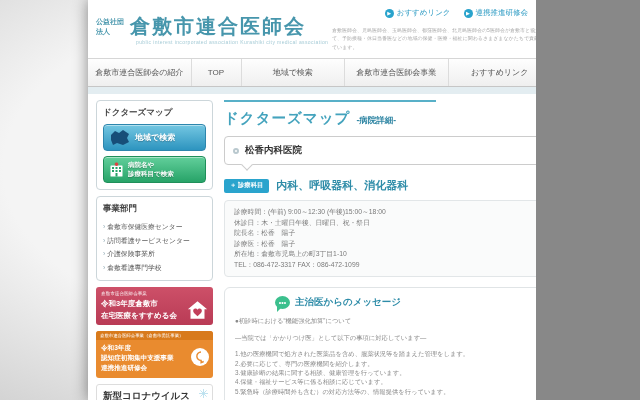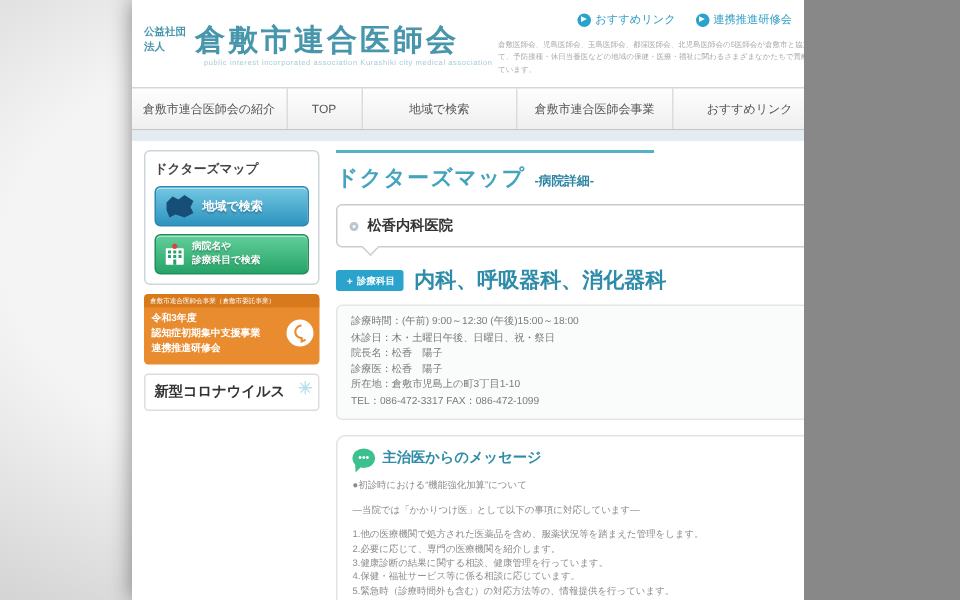--- a/index.html
+++ b/index.html
@@ -63,27 +63,27 @@
   .page-sub{font-size:8.5px;font-weight:bold;color:#2e85a3;}
   .hosp-box{margin-top:8px;border:1px solid #ccc;border-radius:4px;background:#fff;
     padding:7px 8px;display:flex;align-items:center;gap:6px;position:relative;}
   .hosp-box .tail{position:absolute;left:18px;bottom:-4.5px;width:8px;height:8px;background:#fff;
     border-right:1px solid #ccc;border-bottom:1px solid #ccc;transform:rotate(45deg);}
   .ring{width:6px;height:6px;border:2px solid #b9c8ce;border-radius:50%;flex:none;}
   .hosp-name{font-size:9.5px;font-weight:bold;color:#333;}
   .tag-row{margin-top:13px;display:flex;align-items:center;gap:7px;}
   .dept-tag{background:#2aa4cd;color:#fff;font-size:6.3px;font-weight:bold;padding:2.5px 6px;
     border-radius:2px;}
-  .dept-text{font-size:14px;font-weight:bold;color:#2e8ca8;}
+  .dept-text{font-size:11px;font-weight:bold;color:#2e8ca8;}
   .details-box{margin-top:7px;background:#fafbfb;border:1px solid #e2e6e8;border-radius:4px;
     padding:6px 9px;}
   .detail-line{font-size:6.8px;color:#7a7a7a;line-height:1.55;}
   .msg-box{margin-top:10px;border:1px solid #e0e4e6;border-radius:6px;background:#fff;
     padding:8px 10px 30px;}
-  .msg-hdr{display:flex;align-items:flex-end;gap:5px;margin-bottom:7px;}
+  .msg-hdr{display:flex;align-items:flex-end;gap:5px;margin-bottom:7px;margin-left:40px;}
   .msg-ico{width:15px;height:13px;background:#3cc08e;border-radius:50%;color:#fff;font-size:7px;
     display:flex;align-items:center;justify-content:center;position:relative;flex:none;letter-spacing:0;}
   .msg-ico::after{content:"";position:absolute;left:2px;bottom:-3px;border:3px solid transparent;
     border-top-color:#3cc08e;border-left-color:#3cc08e;}
   .msg-title{font-size:9.5px;font-weight:bold;color:#2e8ca8;}
   .msg-p{font-size:6.3px;color:#8a8a8a;line-height:1.5;}
   .mb6{margin-bottom:7px;}
 </style>
 </head>
 <body>
@@ -144,21 +144,37 @@
                 <rect x="10" y="8" width="2" height="2" fill="#27a368"></rect>
               <rect x="6.5" y="11" width="2" height="3.5" fill="#27a368"></rect>
             </svg>
             <span class="txt">
               <span>病院名や</span><br>
               <span>診療科目で検索</span>
             </span>
           </div>
         </div>
 
-
+        <div class="sbox">
+          <div class="sbox-title">事業部門</div>
+          <div class="dept-item"><span class="b">›</span><span>倉敷市保健医療センター</span></div>
+          <div class="dept-item"><span class="b">›</span><span>訪問看護サービスセンター</span></div>
+          <div class="dept-item"><span class="b">›</span><span>介護保険事業所</span></div>
+          <div class="dept-item"><span class="b">›</span><span>倉敷看護専門学校</span></div>
+        </div>
+
+        <div class="banner banner-red">
+          <div class="bn-red-top">倉敷市連合医師会事業</div>
+          <div class="bn-red-line">令和3年度倉敷市</div>
+          <div class="bn-red-line">在宅医療をすすめる会</div>
+          <svg width="21" height="20" viewBox="0 0 24 22">
+            <path d="M12 1 L23 10 L20 10 L20 21 L4 21 L4 10 L1 10 Z" fill="#fff"></path>
+            <path d="M12 18 c-3.2-2.6-5-4.2-5-6.2 a2.6 2.6 0 0 1 5-1 a2.6 2.6 0 0 1 5 1 c0 2-1.8 3.6-5 6.2z" fill="#c2405b"></path>
+          </svg>
+        </div>
 
         <div class="banner banner-orange">
           <div class="bn-or-top">倉敷市連合医師会事業（倉敷市委託事業）</div>
           <div class="bn-or-body">
             <div class="bn-or-line">令和3年度</div>
             <div class="bn-or-line">認知症初期集中支援事業</div>
             <div class="bn-or-line">連携推進研修会</div>
             <svg width="20" height="20" viewBox="0 0 20 20">
               <circle cx="10" cy="10" r="9" fill="#fff"></circle>
               <path d="M11 5 a4.2 4.2 0 1 0 0.1 8.4 l0 2.2 2.6-1.1" fill="none" stroke="#e98b2f" stroke-width="1.4"></path>

